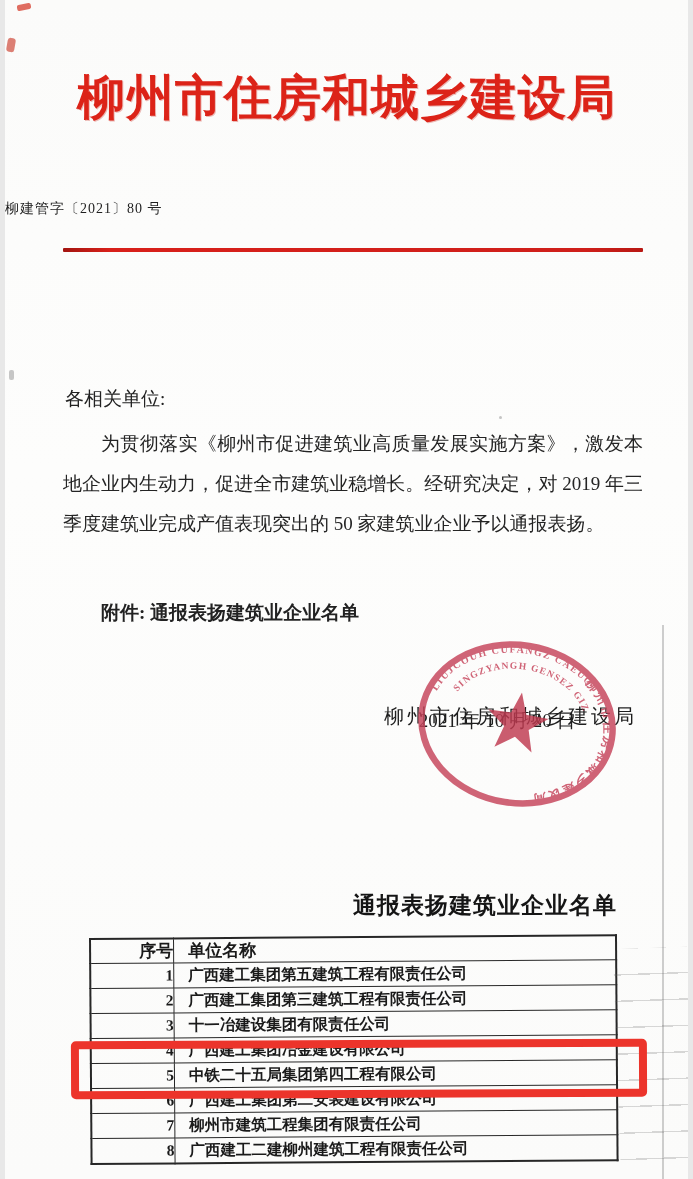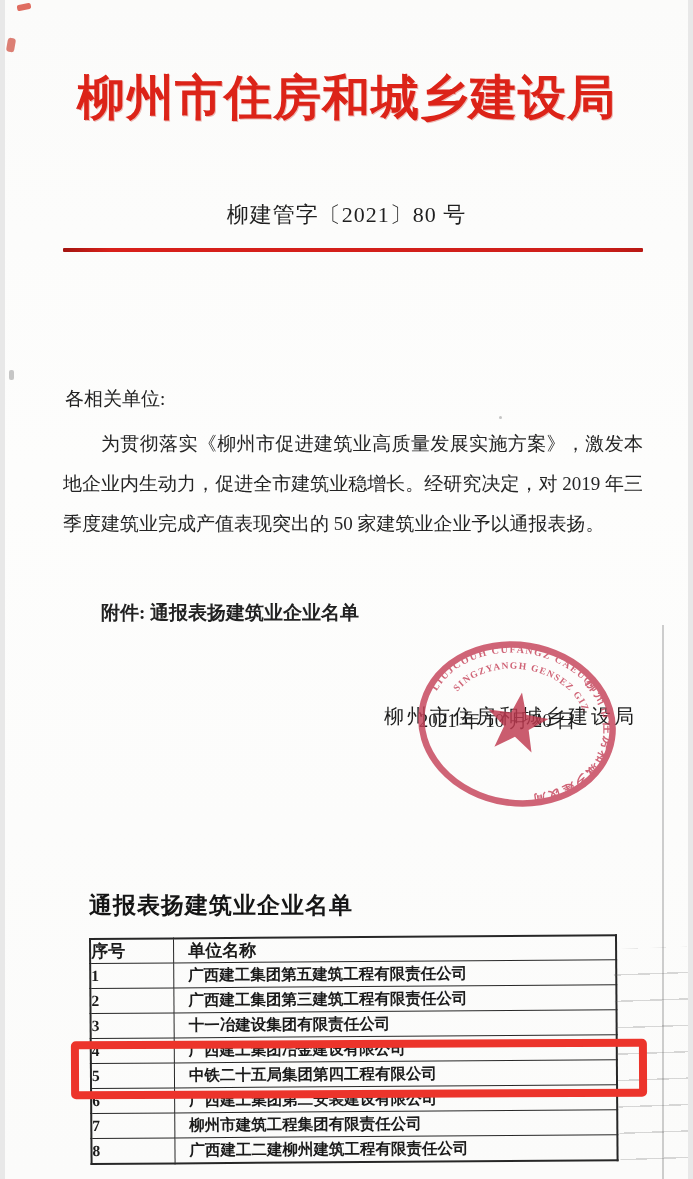--- a/index.html
+++ b/index.html
@@ -16,22 +16,22 @@
   .speck3{position:absolute;left:4px;top:370px;width:5px;height:10px;background:#909090;opacity:.5;border-radius:2px;}
   .speck4{position:absolute;left:494px;top:416px;width:3px;height:3px;background:#808080;opacity:.45;border-radius:50%;}
   .edge-line{position:absolute;left:657px;top:625px;width:1.5px;height:554px;background:#b3b3b3;opacity:.65;}
   
   .agency-header{
     position:absolute;left:0;top:66px;width:100%;text-align:center;
     font-size:48px;font-weight:700;letter-spacing:1px;color:#dc2318;
     text-shadow:1px 1px 0 rgba(200,30,20,.30);white-space:nowrap;
   }
   .doc-number{
-    position:absolute;left:0;top:200px;width:100%;text-align:center;
-    font-size:22px;color:#1f1f1f;letter-spacing:1px;
+    position:absolute;left:0;top:200px;width:100%;
+    font-size:14px;color:#1f1f1f;letter-spacing:1px;
   }
   .red-rule{
     position:absolute;left:58px;top:248px;width:580px;height:4px;
     background:linear-gradient(90deg,#a31510,#d8201a 8%,#cf1f1a 90%,#b81813);
     border-radius:1px;
   }
   .doc-title{
     position:absolute;left:0;top:262px;width:100%;text-align:center;
     font-size:27px;font-weight:700;line-height:39px;color:#111;letter-spacing:1px;
   }
@@ -41,33 +41,33 @@
     position:absolute;left:58px;top:424px;width:580px;
     font-size:19px;line-height:40px;text-align:justify;text-indent:2em;color:#242424;
   }
   .attachment{position:absolute;left:58px;top:600px;font-size:19px;color:#222;text-indent:2em;font-weight:bold;}
   
   .sig-agency{position:absolute;right:51px;top:703px;font-size:20px;letter-spacing:3px;color:#1e1e1e;white-space:nowrap;}
   .sig-date{position:absolute;left:402px;top:708px;width:180px;text-align:center;font-size:19px;color:#1e1e1e;white-space:nowrap;}
   .seal{position:absolute;left:402px;top:634px;width:220px;height:190px;opacity:.82;}
   
   .table-title{
-    position:absolute;left:84px;top:890px;width:528px;text-align:left;
+    position:absolute;left:84px;top:890px;width:528px;text-align:right;
     font-size:23px;font-weight:700;letter-spacing:1px;color:#151515;
   }
   .roster{
     position:absolute;left:84px;top:938px;width:528px;
     border-collapse:collapse;table-layout:fixed;
     transform:rotate(-0.4deg);transform-origin:left top;
     border:2.5px solid #272727;
   }
   .roster th,.roster td{border:1.8px solid #272727;padding:0;}
   .roster th{height:23px;font-size:17px;font-weight:700;text-align:center;color:#1a1a1a;}
   .roster td{height:24px;font-size:15.5px;font-weight:700;color:#1a1a1a;line-height:1.1;}
-  .roster .col-no{width:82px;text-align:left;}
+  .roster .col-no{width:82px;text-align:right;}
   .roster .col-name{text-align:left;padding-left:14px;}
   .ghost-lines{
     position:absolute;left:612px;top:948px;width:74px;height:228px;opacity:.45;
     background:repeating-linear-gradient(to bottom,transparent 0 25px,rgba(100,100,100,.55) 25px 26.4px);
     transform:rotate(-2deg);
   }
   .hl-box{
     position:absolute;left:66px;top:1040px;width:560px;height:42px;
     border:8px solid #ec342b;border-radius:5px;
     transform:rotate(-0.25deg);z-index:5;box-sizing:content-box;

